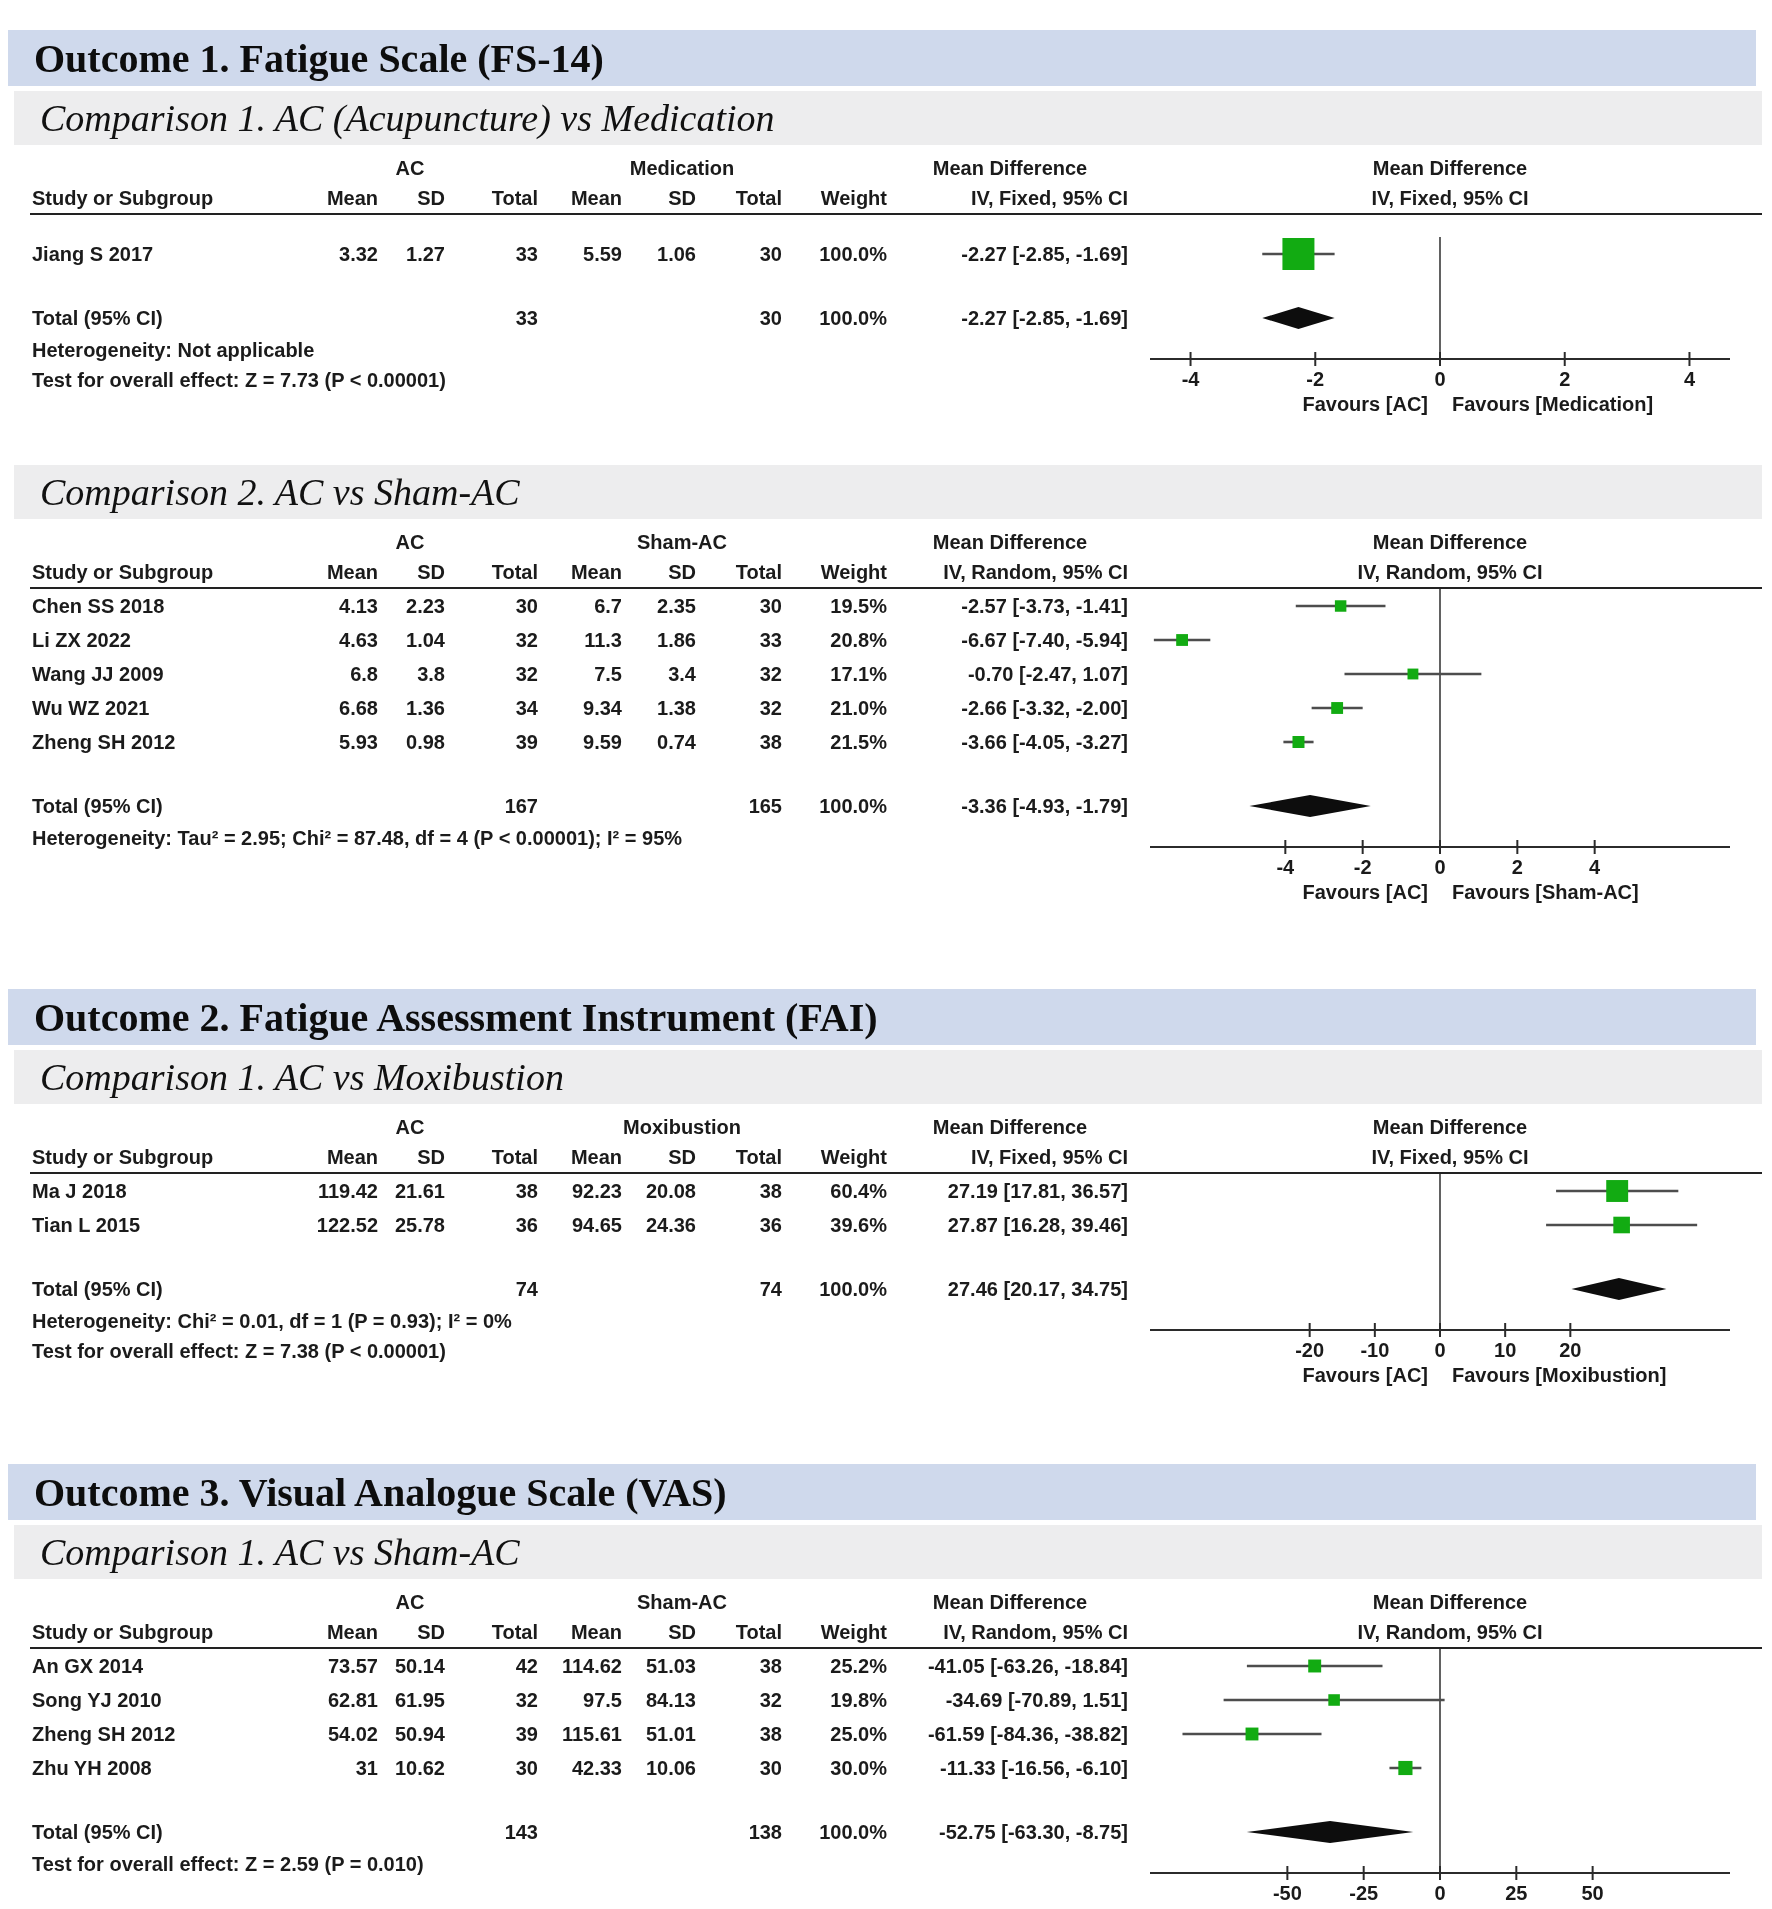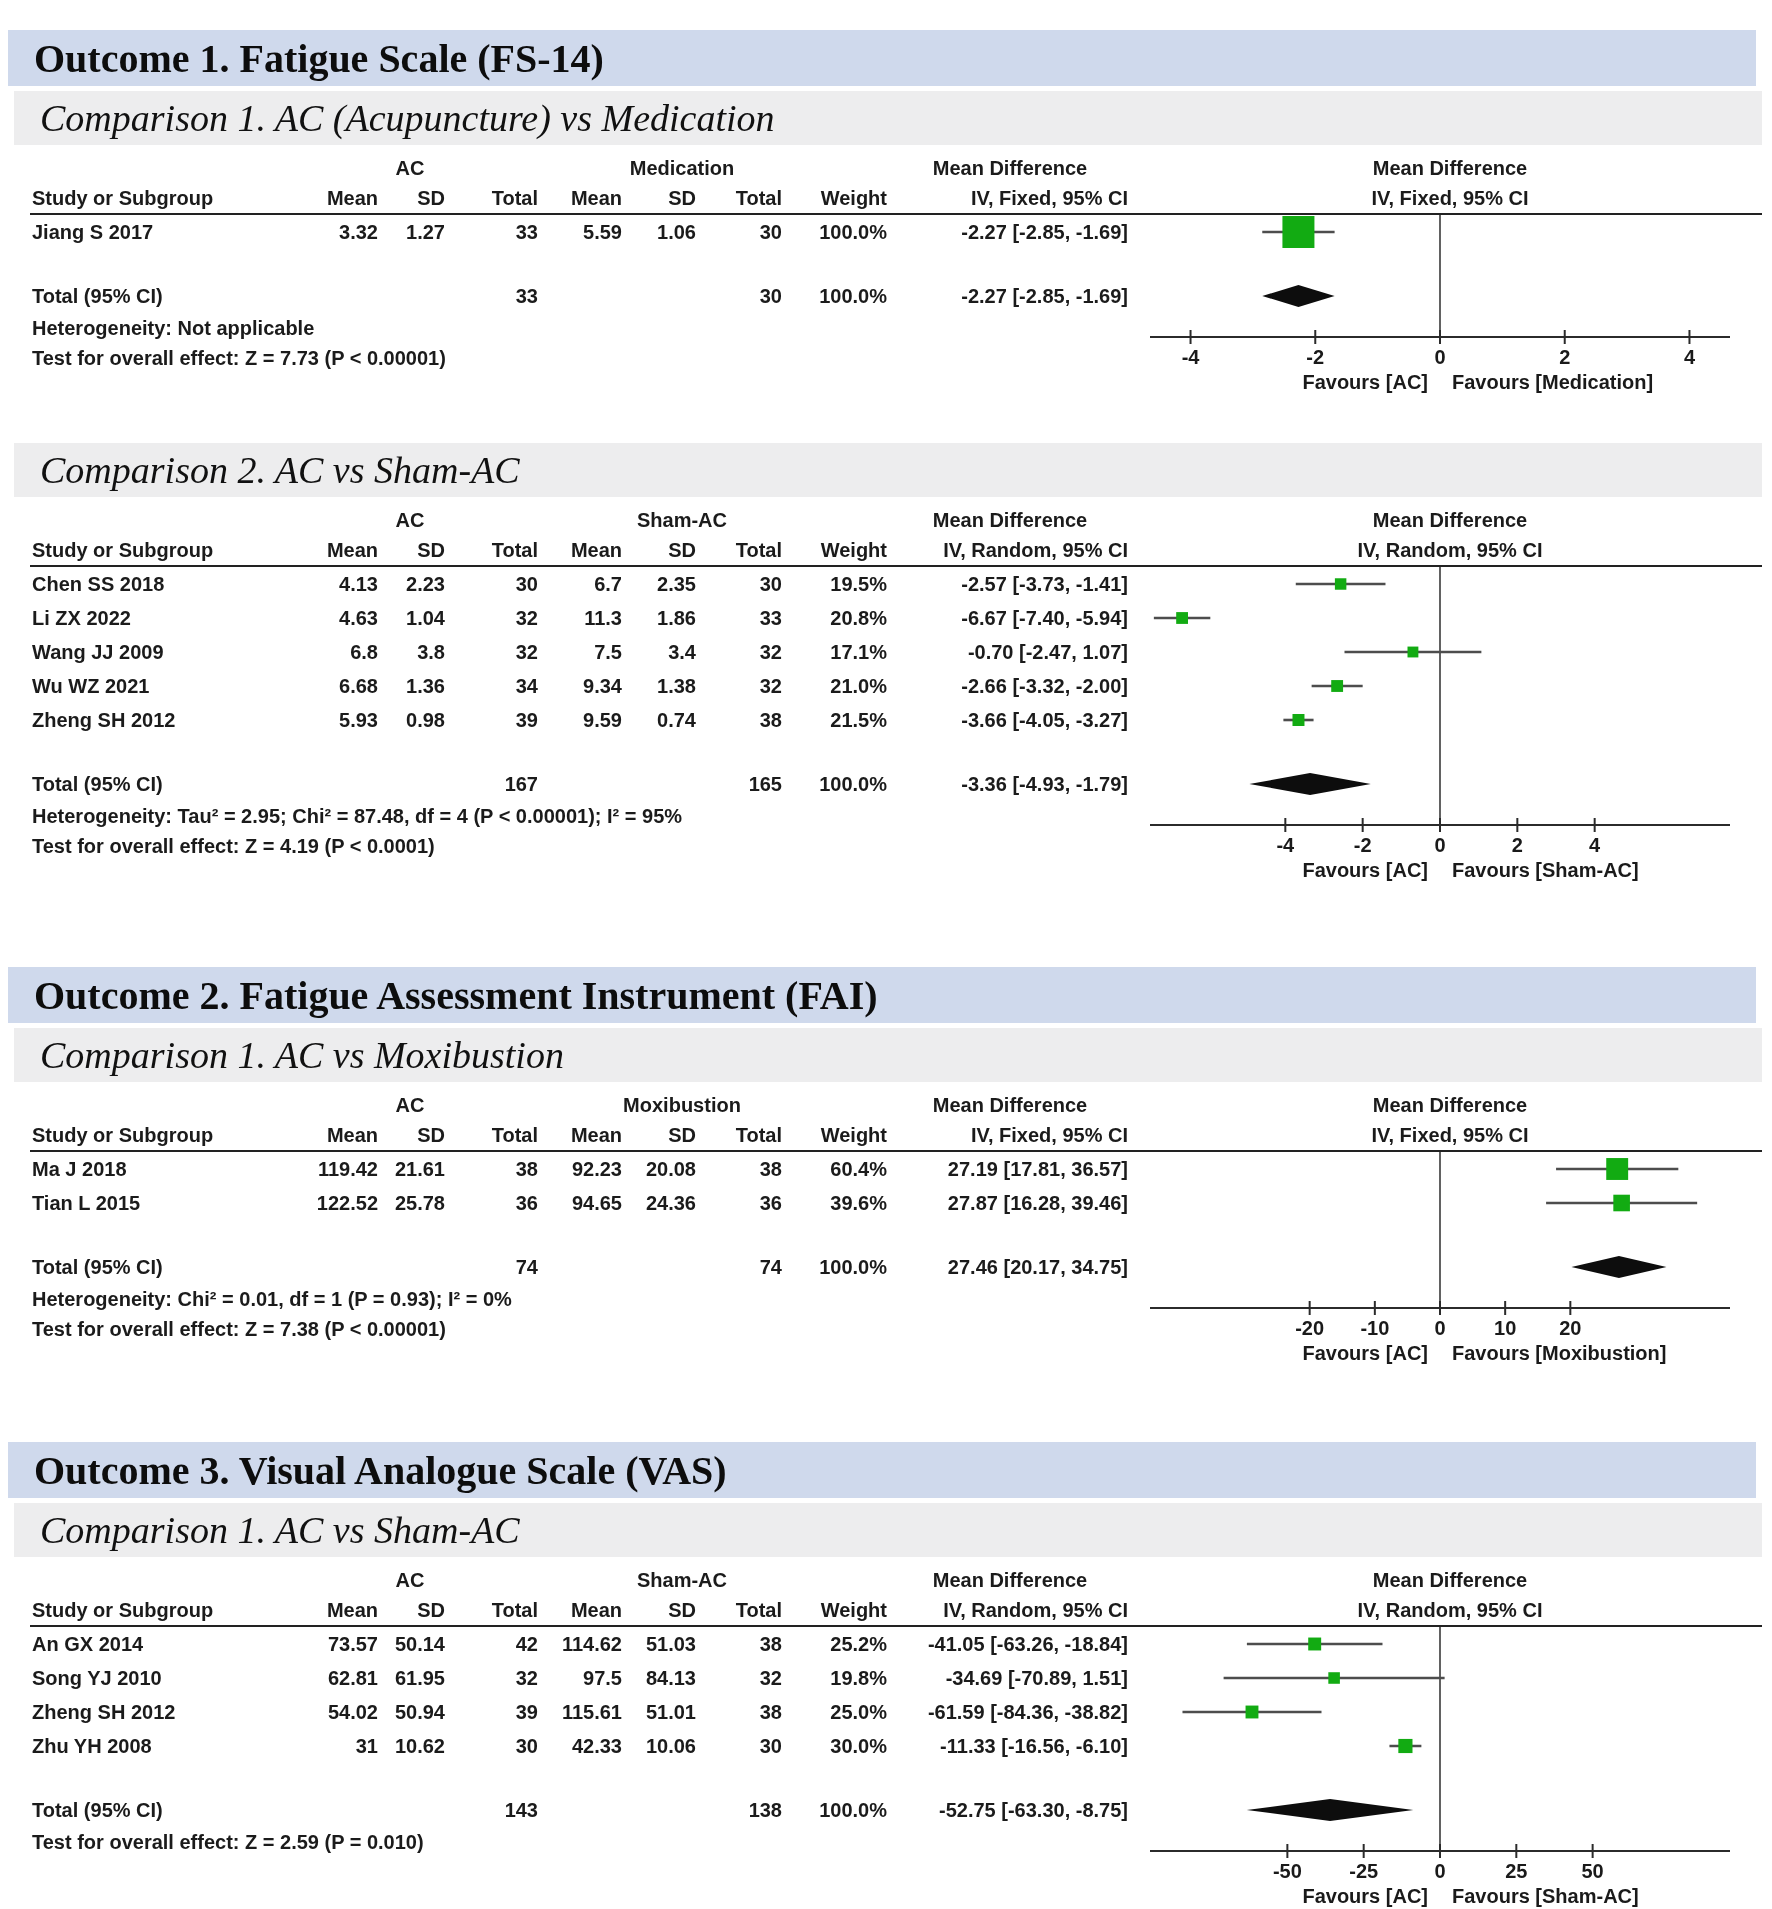--- a/index.html
+++ b/index.html
@@ -72,21 +72,21 @@
       <span class="c2">SD</span>
       <span class="c3">Total</span>
       <span class="c4">Mean</span>
       <span class="c5">SD</span>
       <span class="c6">Total</span>
       <span class="c7">Weight</span>
       <span class="c8">IV, Fixed, 95% CI</span>
       <span class="e2">IV, Fixed, 95% CI</span>
     </div>
     <div class="hline"></div>
-    <div class="fbody" style="min-height: 184px;">
+    <div class="fbody" style="min-height: 184px; margin-top: 22px;">
       <div class="r">
         <span class="cs">Jiang S 2017</span>
         <span class="c1">3.32</span>
         <span class="c2">1.27</span>
         <span class="c3">33</span>
         <span class="c4">5.59</span>
         <span class="c5">1.06</span>
         <span class="c6">30</span>
         <span class="c7">100.0%</span>
         <span class="c8">-2.27 [-2.85, -1.69]</span>
@@ -205,21 +205,20 @@
       </div>
       <div class="gaprow"></div>
       <div class="r">
         <span class="cs">Total (95% CI)</span>
         <span class="c3">167</span>
         <span class="c6">165</span>
         <span class="c7">100.0%</span>
         <span class="c8">-3.36 [-4.93, -1.79]</span>
       </div>
       <div class="note">Heterogeneity: Tau² = 2.95; Chi² = 87.48, df = 4 (P &lt; 0.00001); I² = 95%</div>
-      <div class="note">Test for overall effect: Z = 4.19 (P &lt; 0.0001)</div>
       <svg class="fplot" width="644" height="316" style="height: 316px;">
           <line x1="312" y1="0" x2="312" y2="258" stroke="#3a3a3a" stroke-width="1.6"></line>
           <line x1="22" y1="258" x2="602" y2="258" stroke="#2b2b2b" stroke-width="2.2"></line>
           <line x1="157.33333333333334" y1="251" x2="157.33333333333334" y2="265" stroke="#2b2b2b" stroke-width="2"></line>
           <text x="157.33333333333334" y="285" text-anchor="middle" font-size="20px">-4</text>
           <line x1="234.66666666666666" y1="251" x2="234.66666666666666" y2="265" stroke="#2b2b2b" stroke-width="2"></line>
           <text x="234.66666666666666" y="285" text-anchor="middle" font-size="20px">-2</text>
           <line x1="312" y1="251" x2="312" y2="265" stroke="#2b2b2b" stroke-width="2"></line>
           <text x="312" y="285" text-anchor="middle" font-size="20px">0</text>
           <line x1="389.3333333333333" y1="251" x2="389.3333333333333" y2="265" stroke="#2b2b2b" stroke-width="2"></line>

